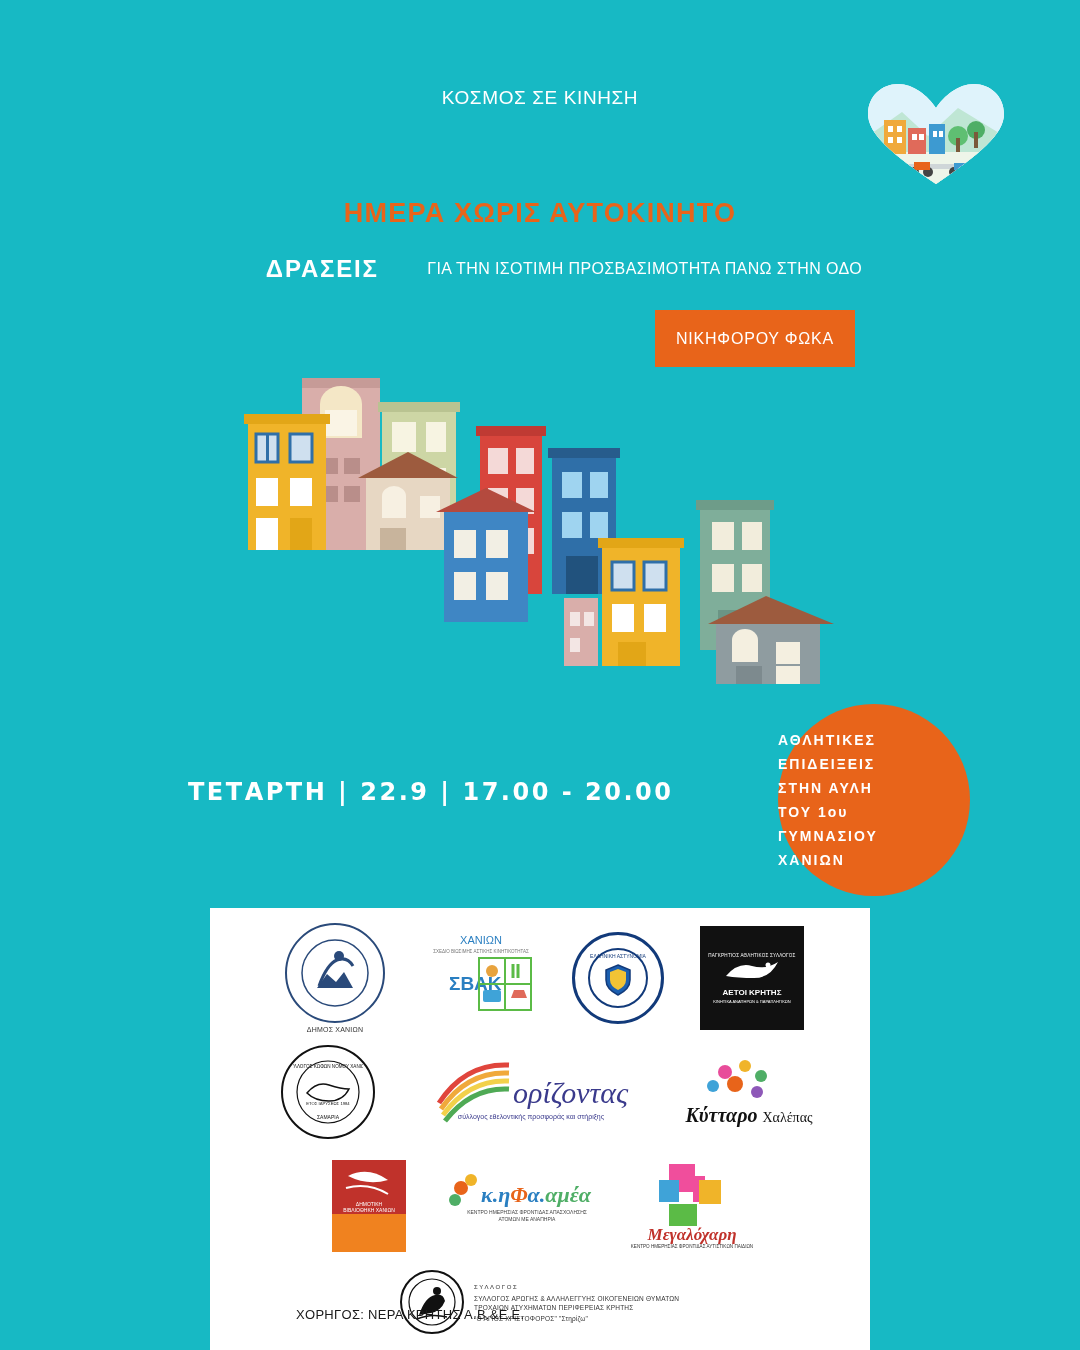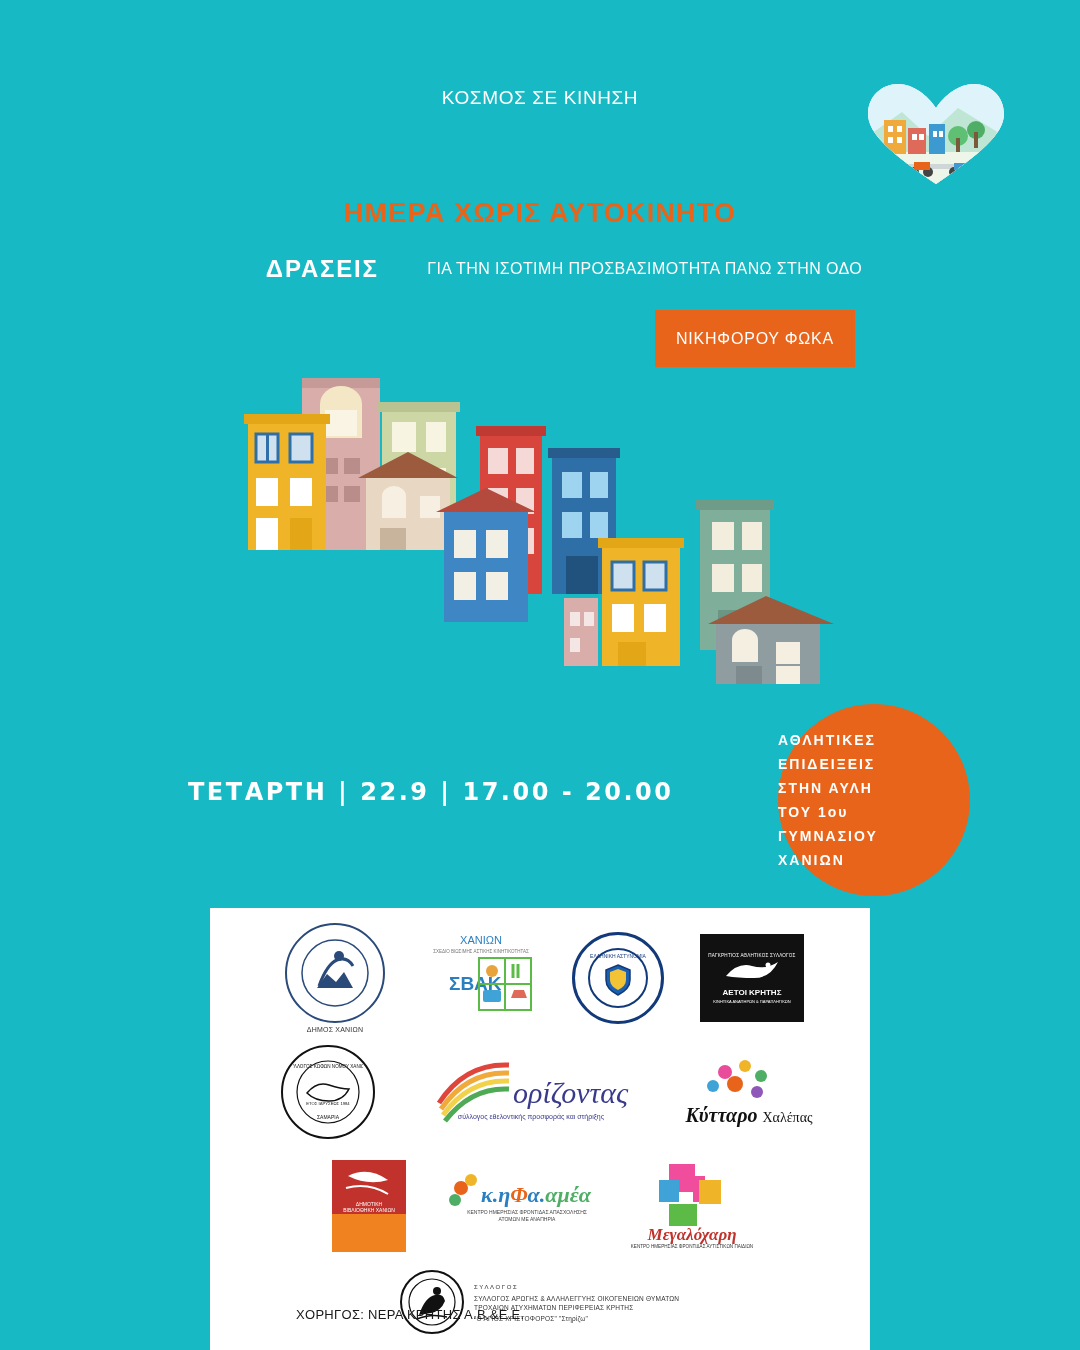--- a/index.html
+++ b/index.html
@@ -373,21 +373,21 @@
         <svg width="62" height="62" viewBox="0 0 62 62">
           <circle cx="31" cy="31" r="29" fill="none" stroke="#123a7a" stroke-width="2"></circle>
           <text x="31" y="11" font-size="5" fill="#123a7a" text-anchor="middle" font-family="Liberation Sans, sans-serif">ΕΛΛΗΝΙΚΗ ΑΣΤΥΝΟΜΙΑ</text>
           <path d="M31 18 l12 5 v10 q0 9 -12 15 q-12 -6 -12 -15 v-10 z" fill="#1b5fb0" stroke="#123a7a" stroke-width="1.5"></path>
           <path d="M31 22 l8 3 v8 q0 6 -8 10 q-8 -4 -8 -10 v-8 z" fill="#f2c335"></path>
         </svg>
       </div>
     </div>
 
     <div class="logo-box" style="width:118px;">
-      <div style="width:104px;height:88px;background:#111;display:flex;flex-direction:column;align-items:center;justify-content:center;">
+      <div style="width:104px;height:104px;background:#111;display:flex;flex-direction:column;align-items:center;justify-content:center;">
         <div style="color:#fff;font-size:4.6px;letter-spacing:0.2px;">ΠΑΓΚΡΗΤΙΟΣ ΑΘΛΗΤΙΚΟΣ ΣΥΛΛΟΓΟΣ</div>
         <svg width="60" height="30" viewBox="0 0 60 30">
           <path d="M4 18 q12 -14 26 -10 q14 4 26 -4 q-8 16 -24 16 q-16 0 -28 -2 z" fill="#fff"></path>
           <circle cx="46" cy="7" r="2.5" fill="#fff"></circle>
         </svg>
         <div style="color:#fff;font-size:8px;font-weight:bold;">ΑΕΤΟΙ ΚΡΗΤΗΣ</div>
         <div style="color:#fff;font-size:4px;margin-top:2px;">ΚΙΝΗΤΙΚΑ ΑΝΑΠΗΡΩΝ &amp; ΠΑΡΑΠΛΗΓΙΚΩΝ</div>
       </div>
     </div>
   </div>

